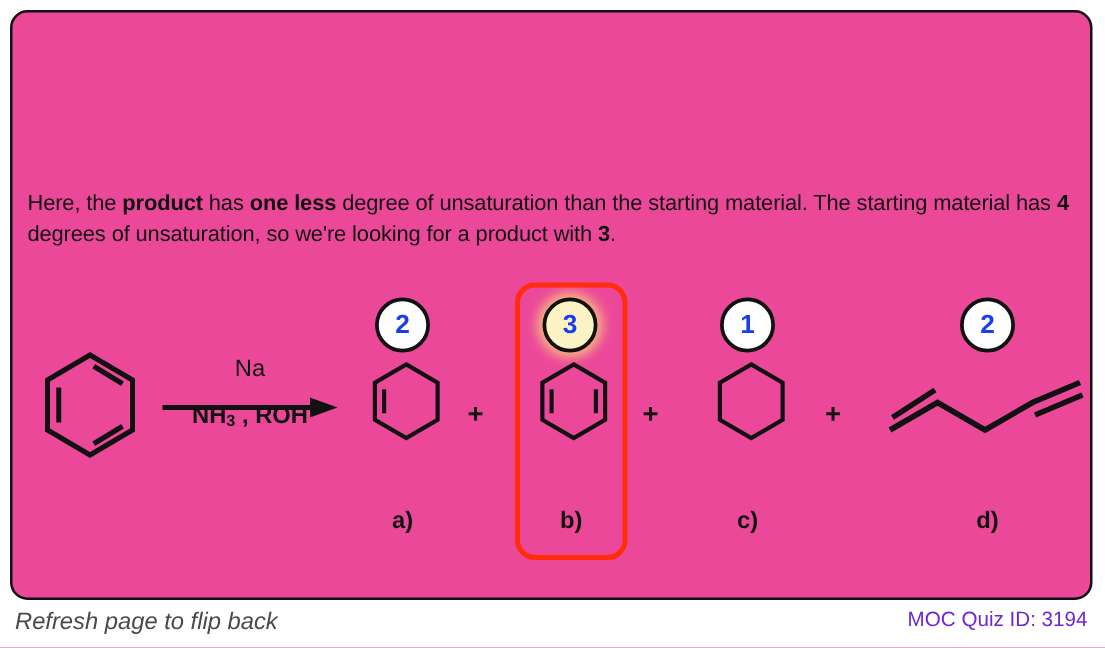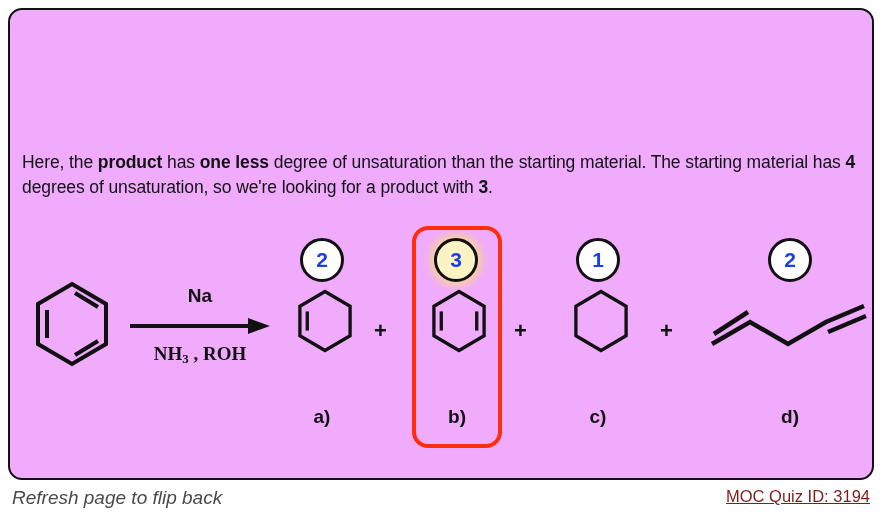--- a/index.html
+++ b/index.html
@@ -22,21 +22,21 @@
 
   
   .card {
     position: absolute;
     left: 8px;
     top: 8px;
     width: 866px;
     height: 472px;
     border: 2px solid #111111;
     border-radius: 14px;
-    background: #f0abfc;
+    background: #ec4899;
     box-sizing: border-box;
   }
 
   
   .explain {
     position: absolute;
     left: 12px;
     top: 140px;
     width: 842px;
     font-size: 17.5px;
@@ -124,55 +124,53 @@
   }
 
   
   .reagent-top {
     position: absolute;
     left: 120px;
     top: 65px;
     width: 140px;
     text-align: center;
     font-size: 19px;
-    font-weight: bold;
+    font-weight: normal;
     color: #111111;
   }
   .reagent-bottom {
     position: absolute;
     left: 112px;
-    top: 123px;
+    top: 102px;
     width: 156px;
     text-align: center;
     font-size: 19px;
     font-weight: bold;
     color: #111111;
-    font-family: Liberation Serif, serif;
   }
   .reagent-bottom sub {
     font-size: 13px;
     vertical-align: -3px;
   }
 
   
   .footer-left {
     position: absolute;
     left: 12px;
     top: 487px;
     font-size: 19px;
     font-style: italic;
     color: #4a4a4a;
   }
   .footer-right {
     position: absolute;
     right: 14px;
     top: 487px;
     font-size: 16.5px;
-    color: #7f1d1d;
-    text-decoration: underline;
+    color: #6d28d9;
   }
 
   svg { display: block; overflow: visible; }
 </style>
 </head>
 <body>
 
 <div id="root">
 
   <div class="card">

